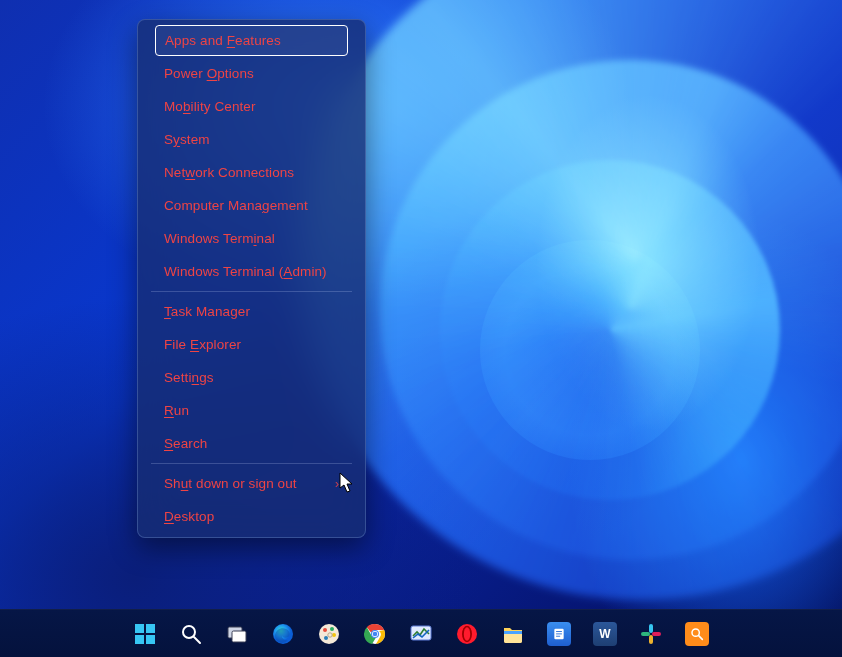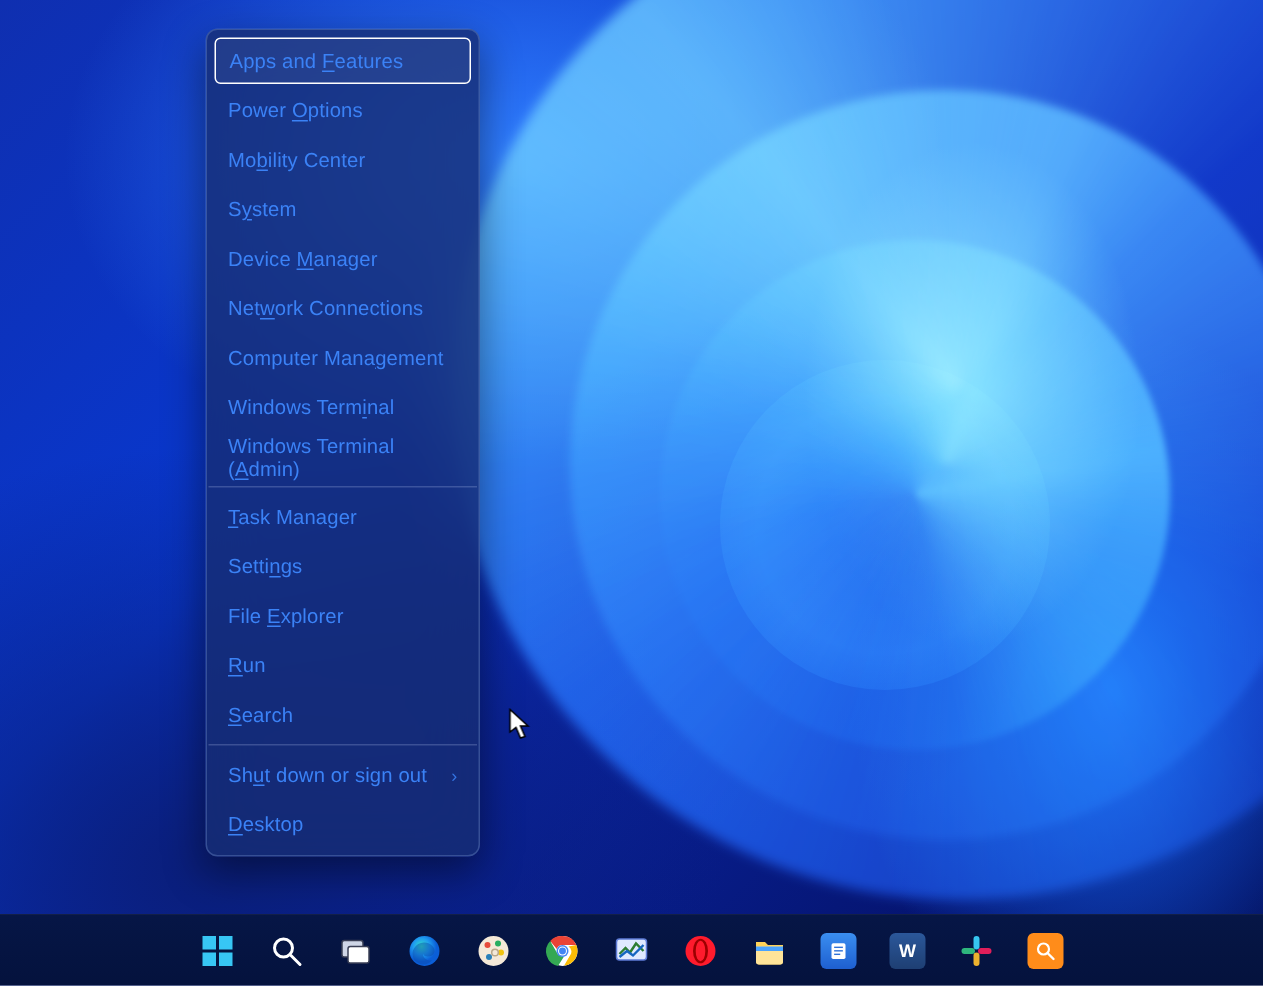--- a/index.html
+++ b/index.html
@@ -29,28 +29,28 @@
        filter:blur(2px); opacity:.95;}
   .s4{ width:220px;height:220px; left:480px; top:240px;
        background:radial-gradient(circle,#05124e 0%,#0a228a 55%,#000420 90%);
        opacity:.95;}
 
   
   .winx-menu {
     position: absolute;
     left: 137px;
     top: 19px;
-    width: 183px;
+    width: 229px;
     background: rgba(22, 45, 115, 0.80);
     border: 1px solid rgba(160,190,240,.25);
     border-radius: 8px;
     box-shadow: 0 10px 28px rgba(0,0,0,.45);
     backdrop-filter: blur(18px);
-    padding: 4px 0;
-    color: #3b82f6;
+    padding: 4px 12px;
+    color: #ef4444;
   }
   .menu-item {
     display: flex; align-items: center; justify-content: space-between;
     height: 33px;
     padding: 0 14px;
     font-size: 13.5px;
     letter-spacing: .1px;
     cursor: default;
   }
   .menu-item.highlight {
@@ -106,43 +106,40 @@
     <div class="menu-item">
       <span>Power <span class="u">O</span>ptions</span>
     </div>
     <div class="menu-item">
       <span>Mo<span class="u">b</span>ility Center</span>
     </div>
     <div class="menu-item">
       <span>S<span class="u">y</span>stem</span>
     </div>
     <div class="menu-item">
-      <span>Device <span class="u">M</span>anager</span>
-    </div>
-    <div class="menu-item">
       <span>Net<span class="u">w</span>ork Connections</span>
     </div>
     <div class="menu-item">
       <span>Computer Mana<span class="u">g</span>ement</span>
     </div>
     <div class="menu-item">
       <span>Windows Term<span class="u">i</span>nal</span>
     </div>
     <div class="menu-item">
       <span>Windows Terminal (<span class="u">A</span>dmin)</span>
     </div>
     <div class="menu-sep"></div>
     <div class="menu-item">
       <span><span class="u">T</span>ask Manager</span>
     </div>
     <div class="menu-item">
+      <span>File <span class="u">E</span>xplorer</span>
+    </div>
+    <div class="menu-item">
       <span>Setti<span class="u">n</span>gs</span>
-    </div>
-    <div class="menu-item">
-      <span>File <span class="u">E</span>xplorer</span>
     </div>
     <div class="menu-item">
       <span><span class="u">R</span>un</span>
     </div>
     <div class="menu-item">
       <span><span class="u">S</span>earch</span>
     </div>
     <div class="menu-sep"></div>
     <div class="menu-item">
       <span>Sh<span class="u">u</span>t down or sign out</span>

